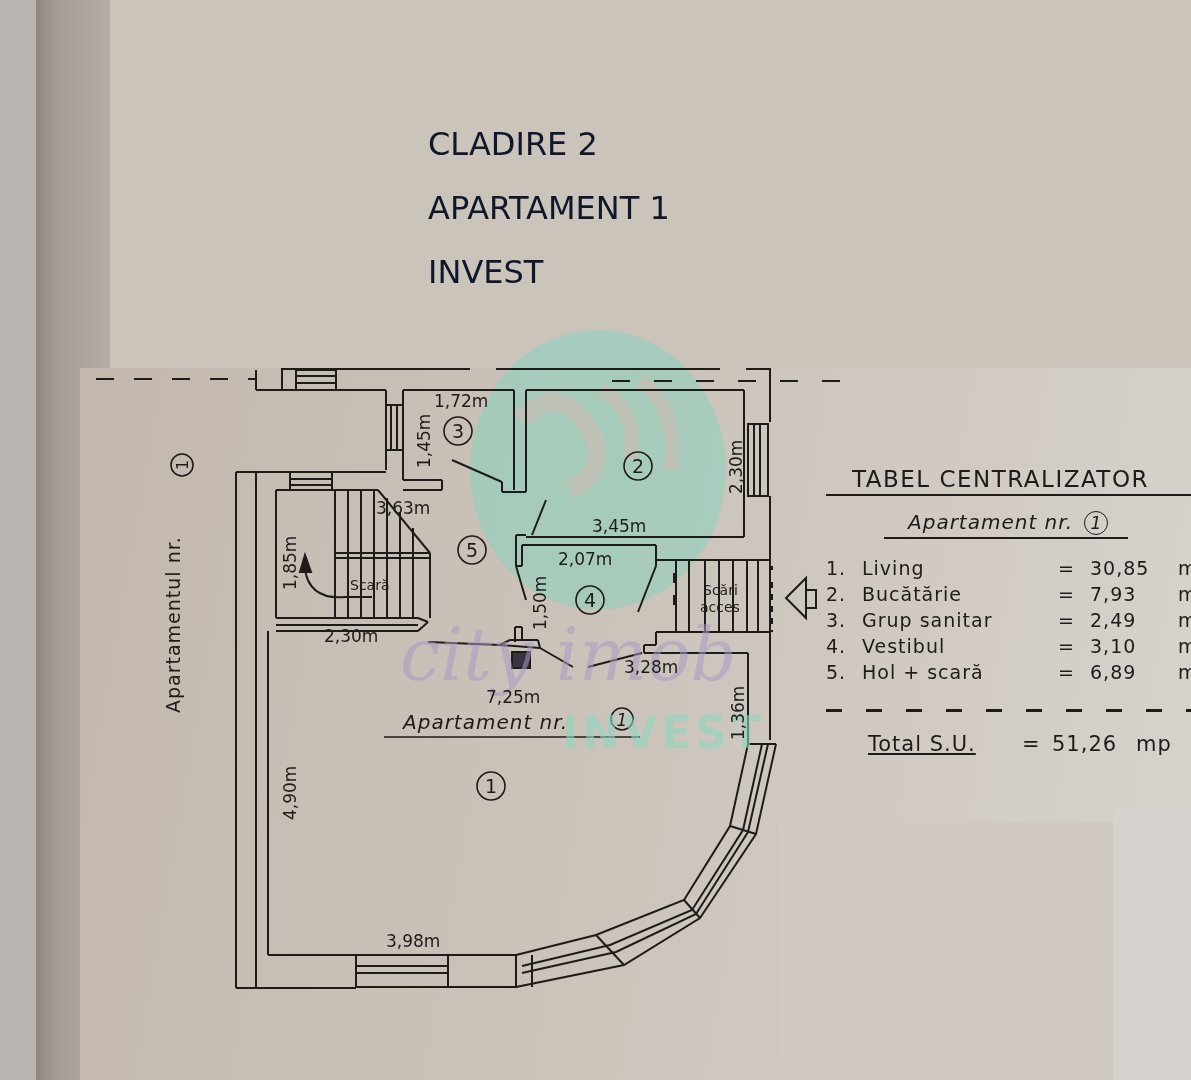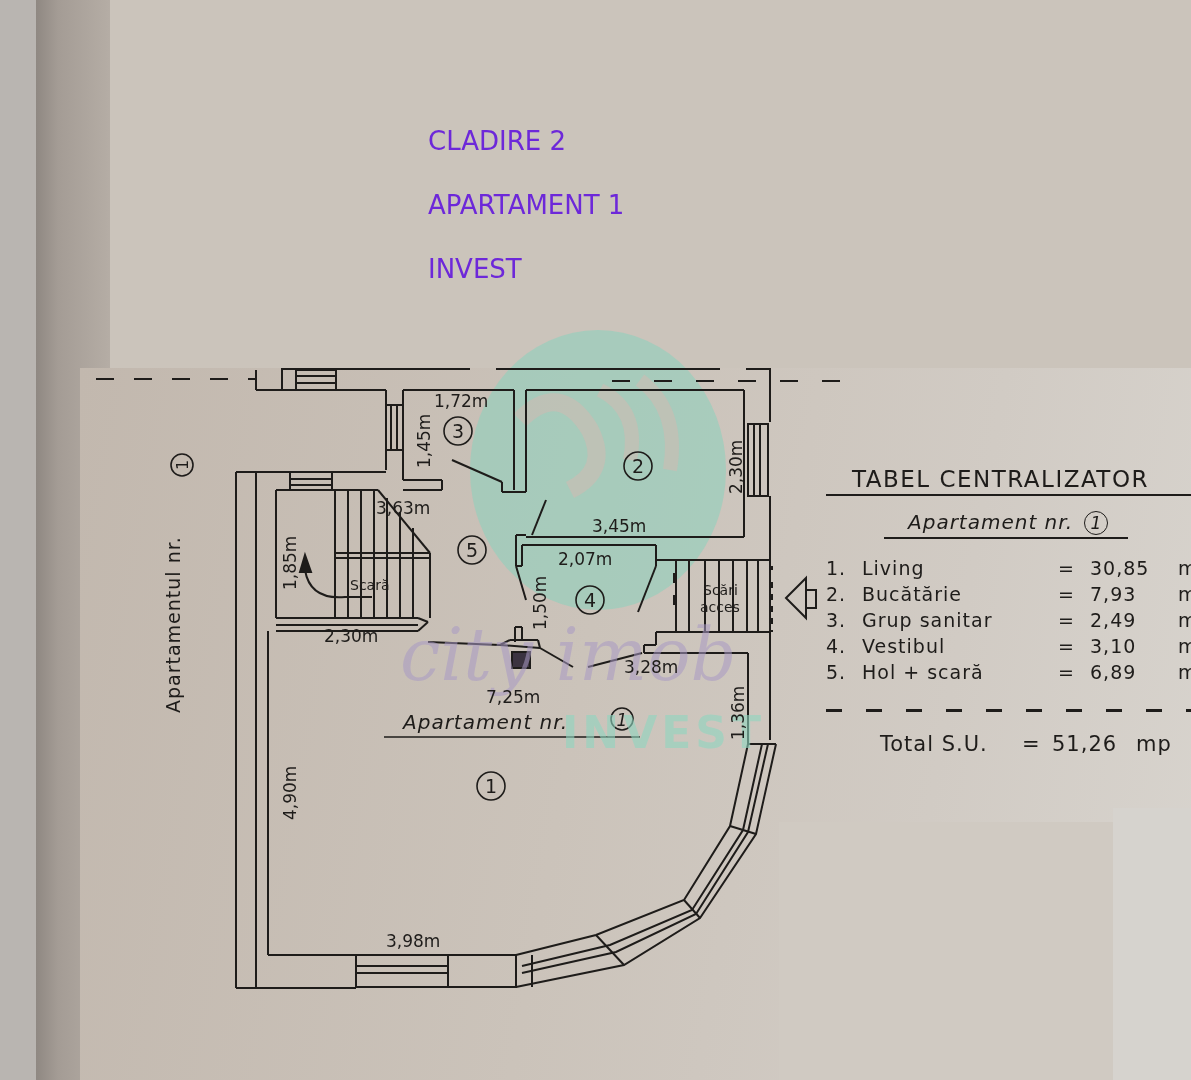--- a/index.html
+++ b/index.html
@@ -20,21 +20,21 @@
       position: absolute; left: 80px; top: 368px; width: 1111px; height: 712px;
       background: linear-gradient(100deg, #c2b8ae 0%, #cbc3ba 45%, #d1cbc4 75%, #d8d4ce 100%);
     }
     .title-card {
       position: absolute; left: 110px; top: 0; width: 1081px; height: 368px;
       background: #cbc4bb;
     }
     .title-line {
       position: absolute; left: 428px;
       font-family: "DejaVu Sans", sans-serif;
-      font-size: 26px; color: #6d28d9; letter-spacing: 0px;
+      font-size: 32px; color: #0f172a; letter-spacing: 0px;
       line-height: 1;
     }
     .cover-patch {
       position: absolute; left: 779px; top: 822px; width: 334px; height: 258px;
       background: #d0cac2;
     }
     .right-strip {
       position: absolute; left: 1113px; top: 808px; width: 78px; height: 272px;
       background: #d6d3ce;
     }
@@ -68,21 +68,21 @@
     .row .idx { position: absolute; left: 0; }
     .row .lbl { position: absolute; left: 36px; }
     .row .eq { position: absolute; left: 232px; }
     .row .val { position: absolute; left: 264px; width: 80px; text-align: left; }
     .row .unit { position: absolute; left: 352px; }
     .sep {
       margin-top: 22px; height: 3px; width: 380px;
       background: repeating-linear-gradient(90deg, #1e1c1a 0 16px, transparent 16px 40px);
     }
     .total { position: relative; height: 30px; margin-top: 20px; font-size: 21px; letter-spacing: 1px; white-space: nowrap; }
-    .total .lbl { position: absolute; left: 54px; }
+    .total .lbl { position: absolute; left: 42px; text-decoration: underline; }
     .total .eq { position: absolute; left: 196px; }
     .total .val { position: absolute; left: 226px; }
     .total .unit { position: absolute; left: 310px; }
   </style>
 </head>
 <body>
 
 <div class="binder-edge"></div>
 <div class="binder-shadow"></div>
 <div class="paper"></div>

